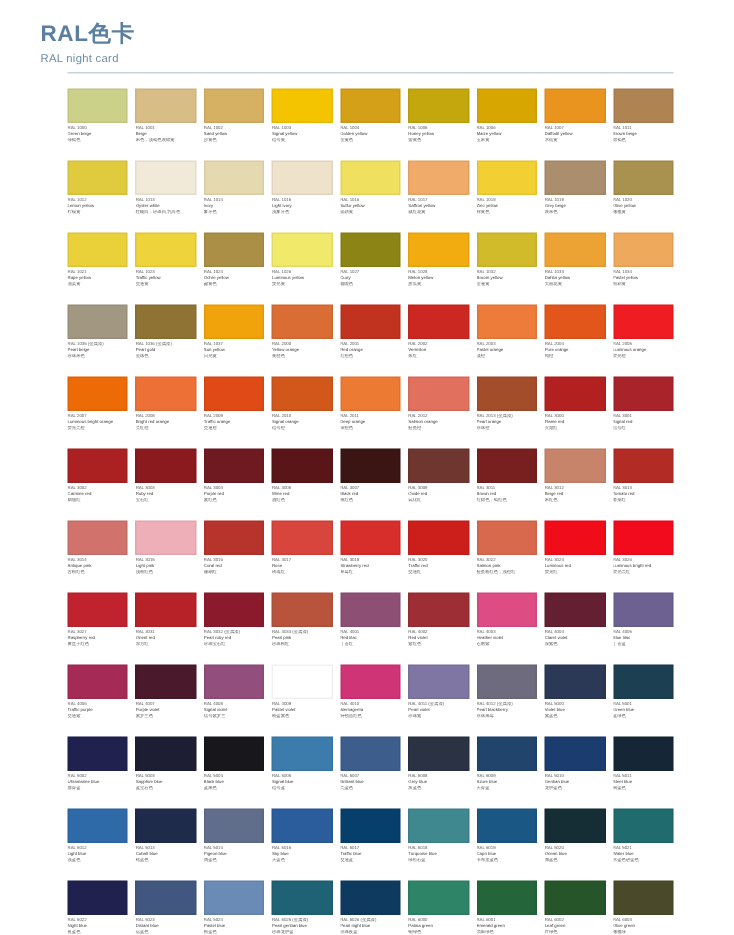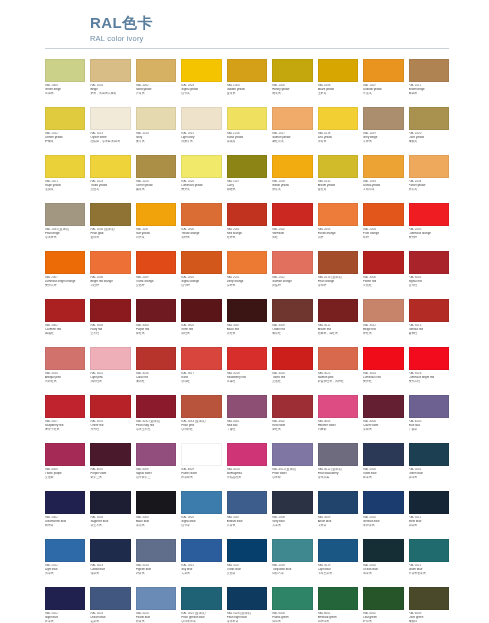--- a/index.html
+++ b/index.html
@@ -9,22 +9,21 @@
     font-family:"Liberation Sans", sans-serif;
     overflow:hidden;
   }
   #page {
     position:relative;
     width:489px; height:623px;
     background:#ffffff;
     padding:0;
   }
   .header {
-    padding:14px 40px 0 47px;
-    margin-left:43px;
+    padding:14px 40px 0 27px;
   }
   .title-cn {
     font-size:15px;
     font-weight:700;
     color:#5b7f9e;
     letter-spacing:.4px;
     line-height:18px;
     white-space:nowrap;
   }
   .title-en {
@@ -75,21 +74,21 @@
   .en { color:#3a3a3a; }
   .cn { color:#5d5d5d; }
 </style>
 </head>
 <body>
 
 <div id="page">
 
   <div class="header">
     <div class="title-cn">RAL色卡</div>
-    <div class="title-en">RAL color ivory</div>
+    <div class="title-en">RAL night card</div>
   </div>
   <div class="rule"></div>
 
   <div class="grid">
       <div class="cell">
         <div class="swatch" style="background: rgb(204, 209, 138);"></div>
         <div class="meta">
           <div class="code">RAL 1000</div>
           <div class="en">Green beige</div>
           <div class="cn">绿褐色</div>

